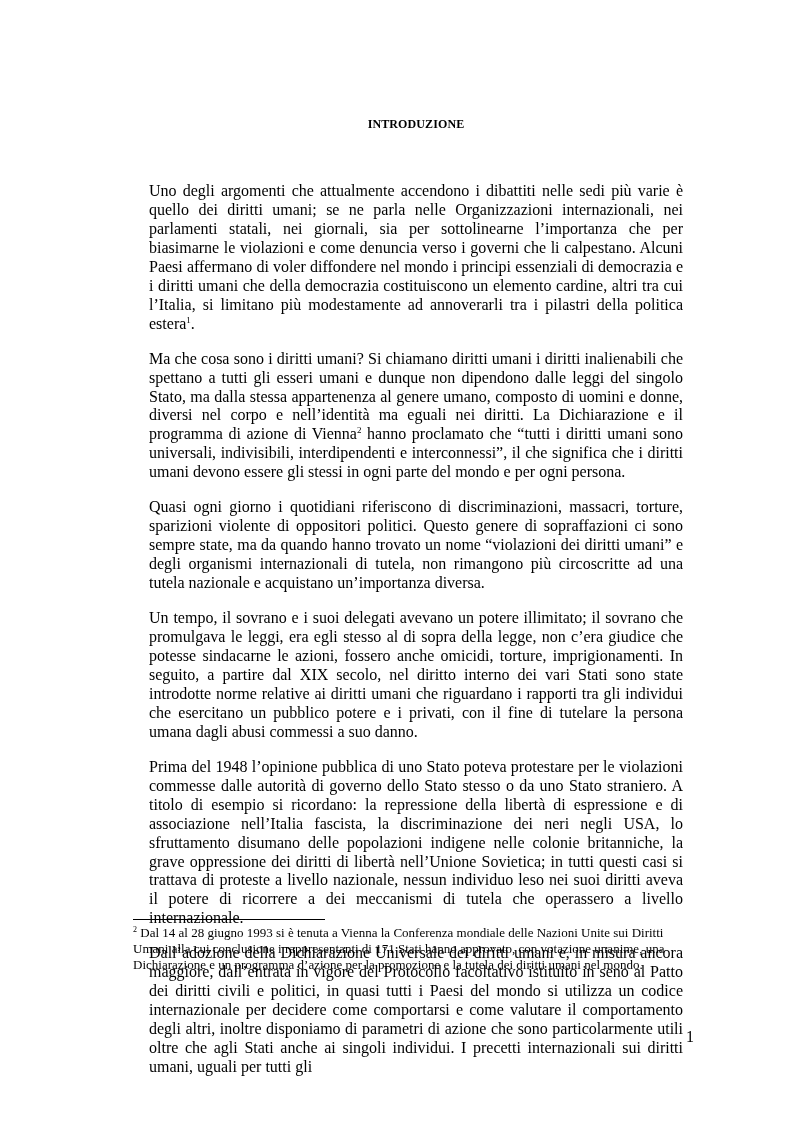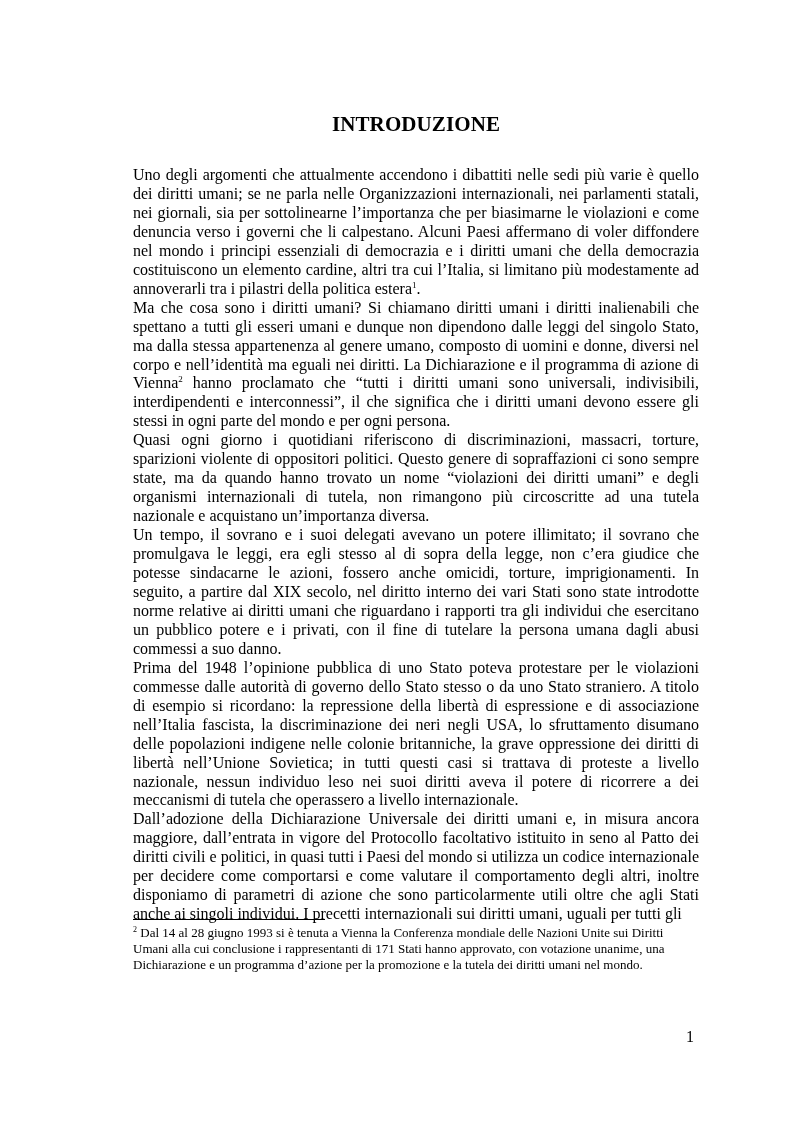--- a/index.html
+++ b/index.html
@@ -15,34 +15,34 @@
       font-family: "Liberation Serif", "DejaVu Serif", serif;
       color: #000000;
     }
     .page-title {
       position: absolute;
       top: 114px;
       left: 133px;
       width: 566px;
       text-align: center;
       font-weight: bold;
-      font-size: 21px;
+      font-size: 12px;
       line-height: 20px;
       letter-spacing: 0.1px;
     }
     .body-text {
       position: absolute;
       top: 166px;
       left: 133px;
       width: 566px;
       font-size: 16px;
       line-height: 18.95px;
     }
     .body-text p {
-      margin: 0;
+      margin: 16px;
       text-align: justify;
     }
     sup {
       font-size: 9px;
       line-height: 0;
       vertical-align: super;
     }
     .footnote-rule {
       position: absolute;
       top: 919px;

